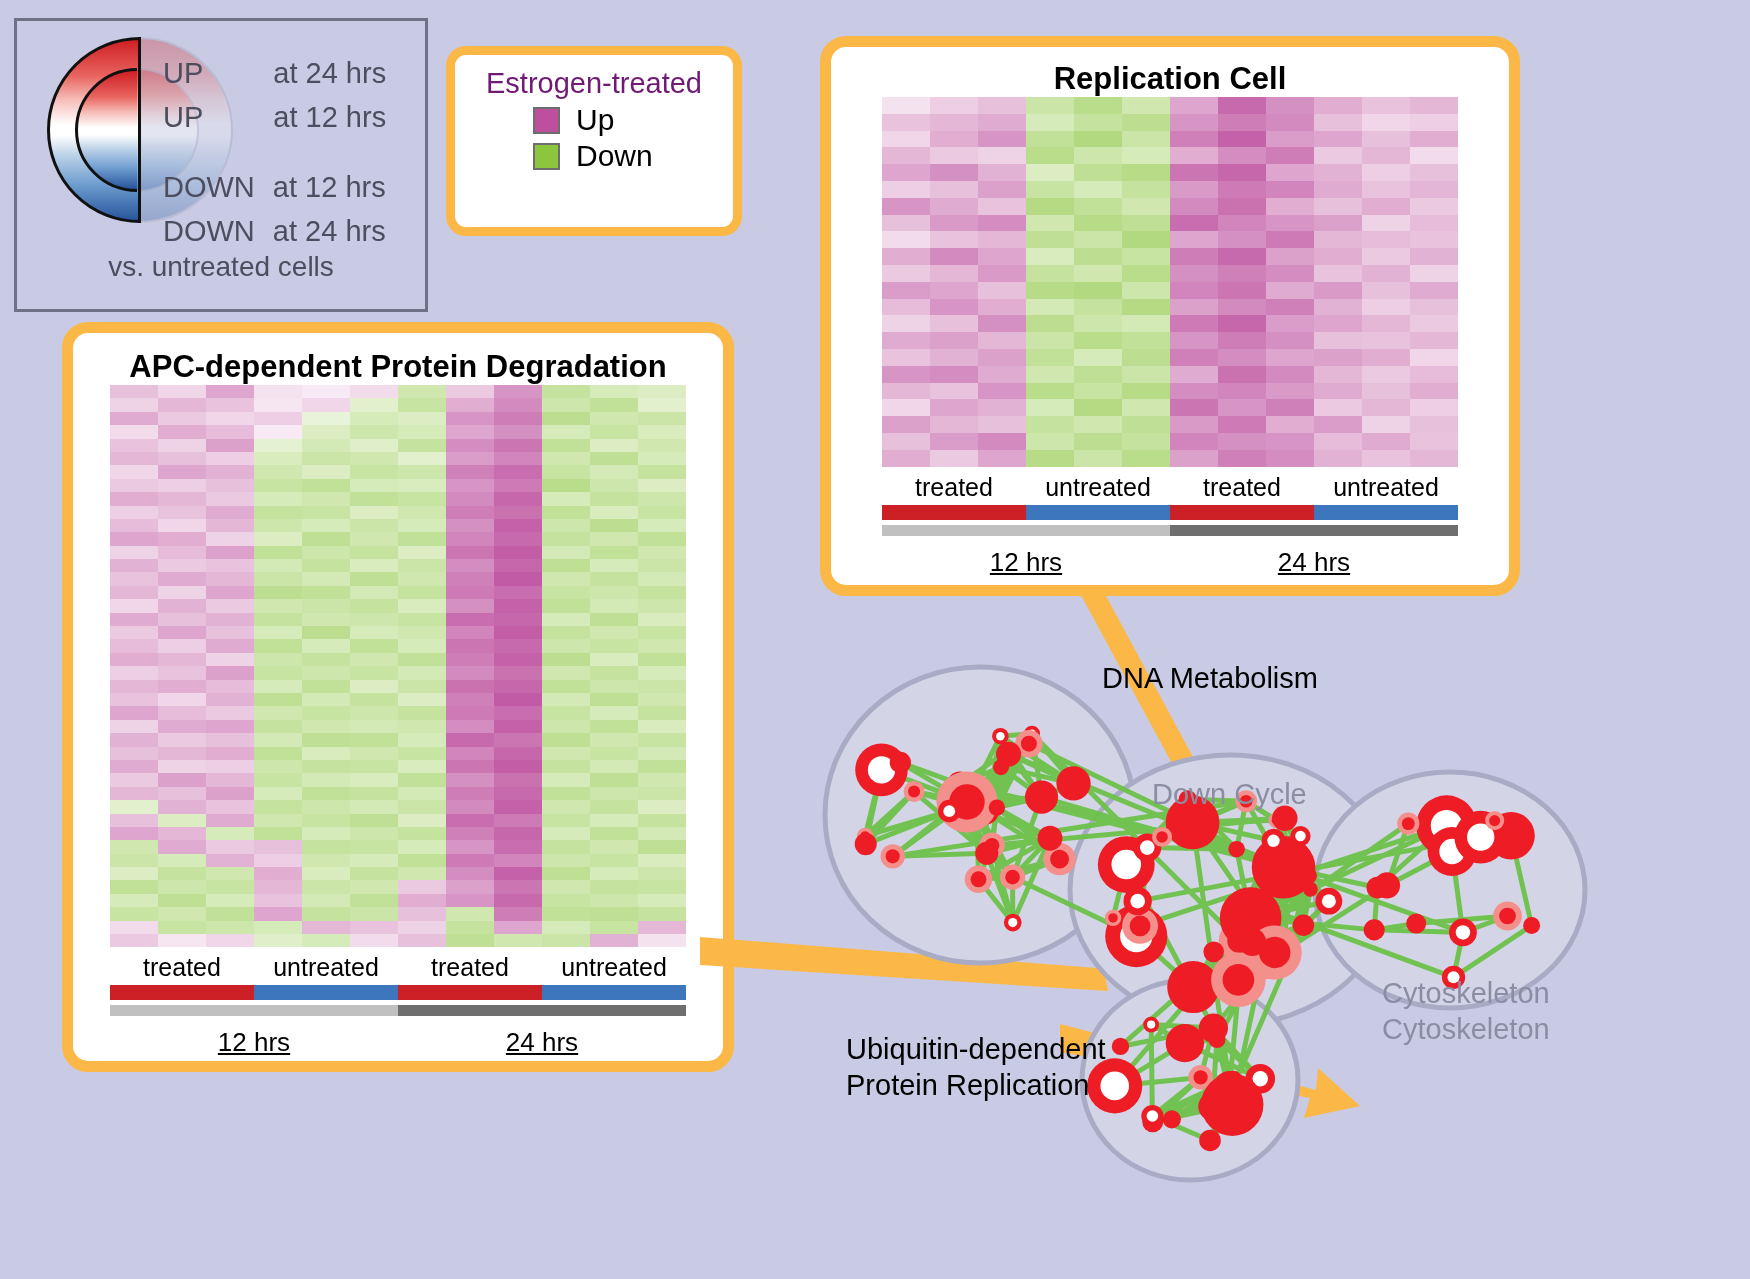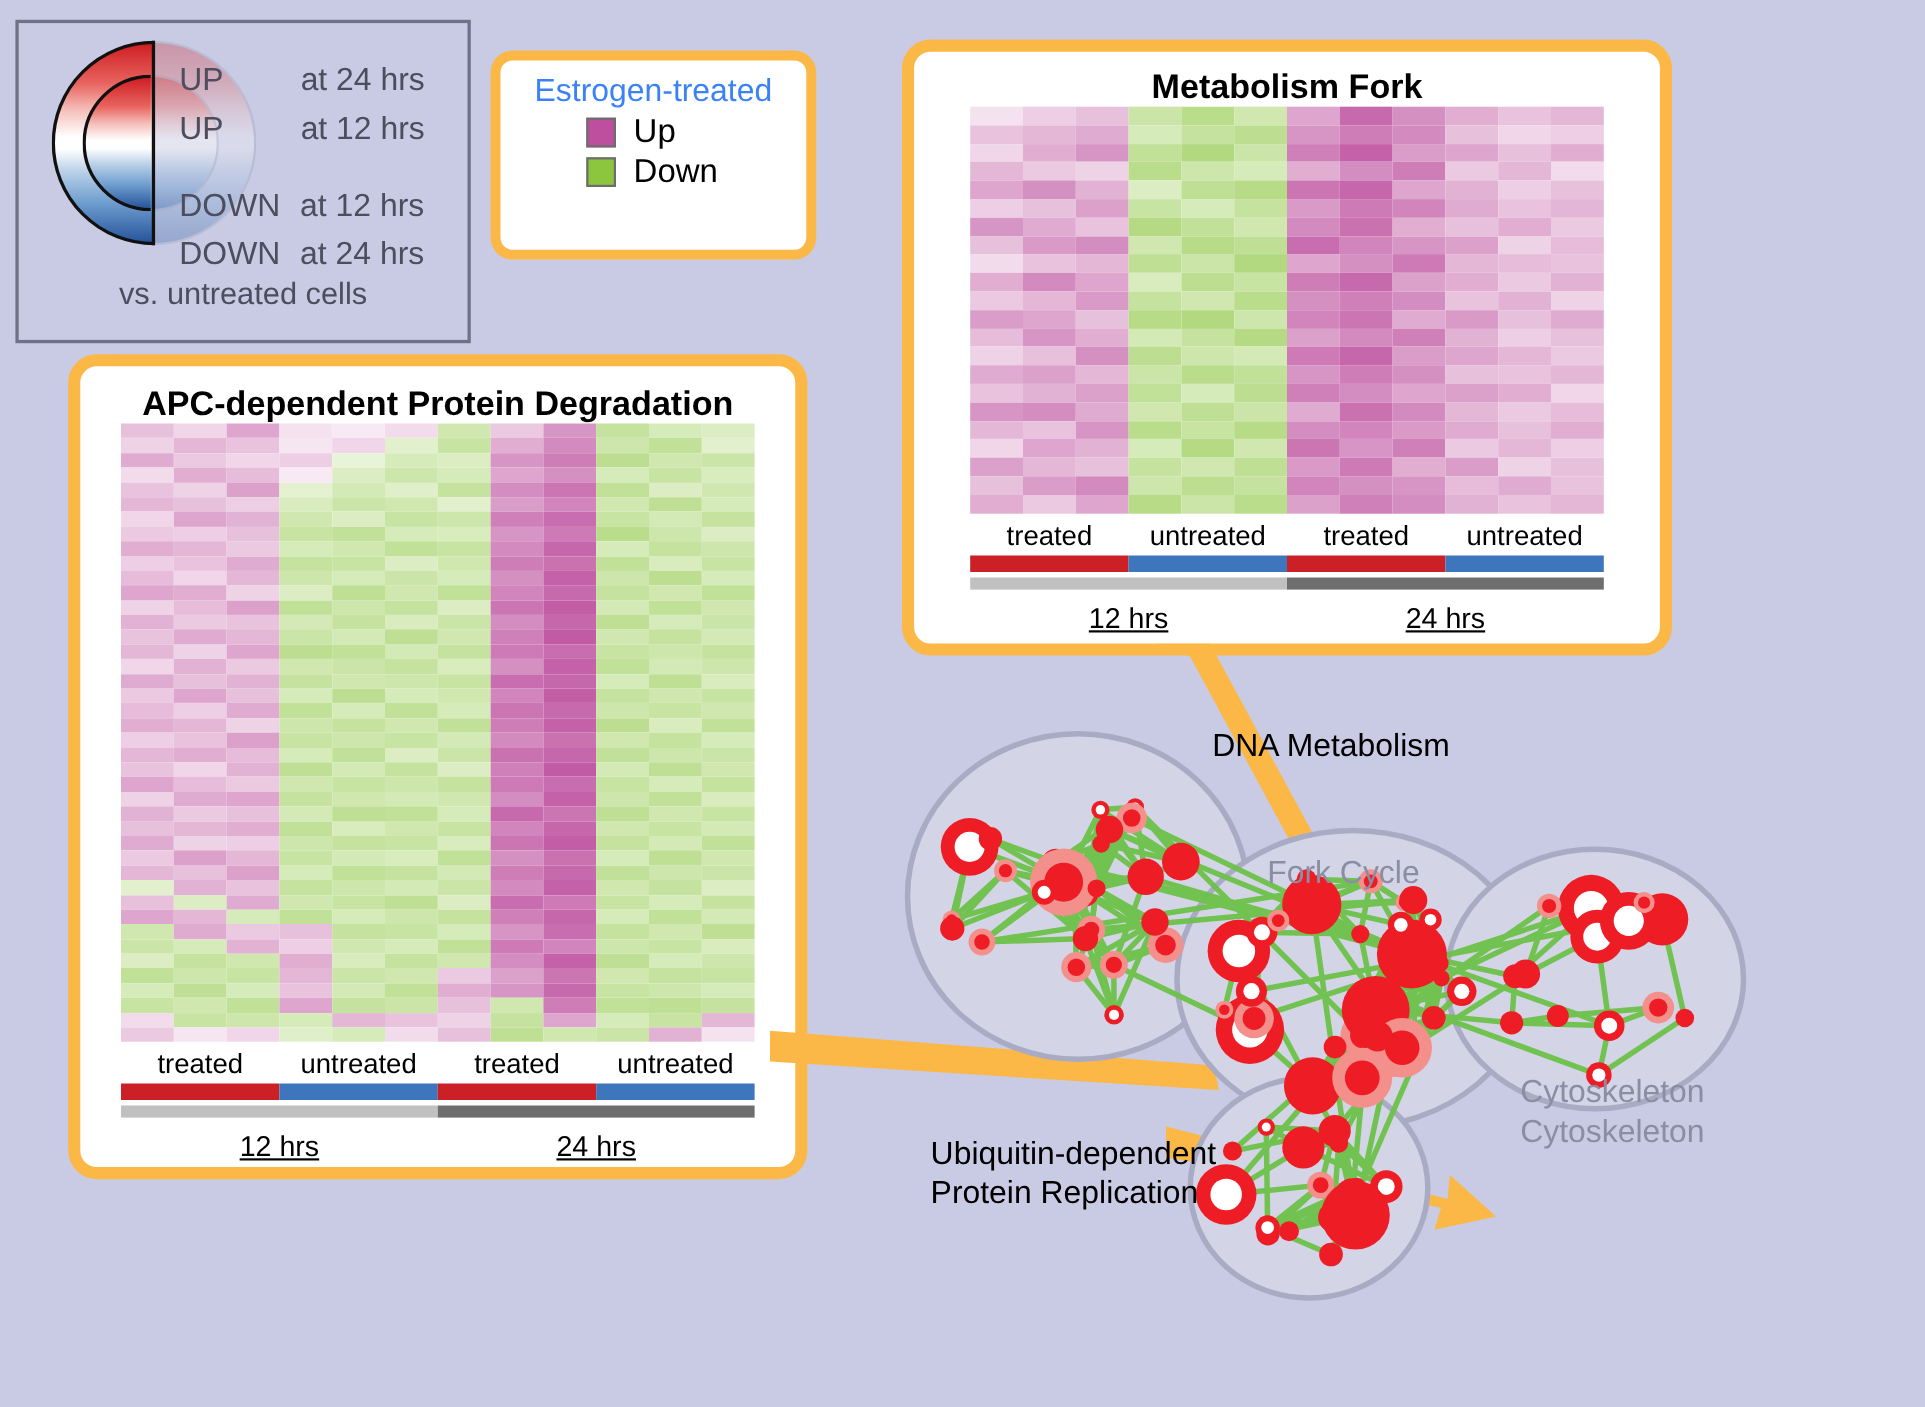--- a/index.html
+++ b/index.html
@@ -55,21 +55,21 @@
     position:absolute;left:0;right:0;top:228px;text-align:center;
     color:#4c4d5e;font-size:28px;line-height:1.28;
   }
 
   
   #updown-legend{
     position:absolute;left:446px;top:46px;width:296px;height:190px;
     background:#ffffff;border:9px solid #fcb846;border-radius:20px;box-sizing:border-box;
   }
   .ud-title{
-    text-align:center;font-size:29px;color:#3b82f6;line-height:1.22;margin-top:11px;
+    text-align:center;font-size:29px;color:#701a75;line-height:1.22;margin-top:11px;
   }
   .ud-row{display:flex;align-items:center;gap:16px;margin:2px 0 0 78px;}
   .ud-sw{width:27px;height:27px;border:2px solid #6d6d6d;box-sizing:border-box;}
   .ud-txt{font-size:30px;color:#000;}
 
   
   .panel{
     position:absolute;background:#ffffff;border:11px solid #fcb846;
     border-radius:26px;box-sizing:border-box;
   }
@@ -146,21 +146,21 @@
       <span class="ud-sw" id="sw-up" style="background: rgb(189, 79, 158);"></span>
       <span class="ud-txt">Up</span>
     </div>
     <div class="ud-row">
       <span class="ud-sw" id="sw-down" style="background: rgb(140, 198, 63);"></span>
       <span class="ud-txt">Down</span>
     </div>
   </div>
 
   <div class="panel" id="panel-replication-fork">
-    <div class="panel-title">Metabolism Fork</div>
+    <div class="panel-title">Replication Cell</div>
     <div class="heat" id="heat-rf" style="width: 576px; grid-template-columns: repeat(12, 1fr); grid-auto-rows: 16.8px;">
         <div style="background: rgb(244, 226, 239);"></div>
         <div style="background: rgb(237, 206, 228);"></div>
         <div style="background: rgb(231, 192, 220);"></div>
         <div style="background: rgb(202, 229, 167);"></div>
         <div style="background: rgb(186, 221, 139);"></div>
         <div style="background: rgb(208, 232, 176);"></div>
         <div style="background: rgb(222, 166, 206);"></div>
         <div style="background: rgb(199, 106, 173);"></div>
         <div style="background: rgb(213, 144, 194);"></div>
@@ -1559,21 +1559,21 @@
             <circle cx="362.4144608032691" cy="516.0105058167652" r="11.126049997343706" fill="#ee1c25"></circle>
             <circle cx="362.4144608032691" cy="516.0105058167652" r="5.785545998618727" fill="#ffffff"></circle>
           </g>
           <g>
             <circle cx="422.1407620203663" cy="506.5623638443088" r="13.923338625078713" fill="#ee1c25"></circle>
           </g>
         </g>
     </svg>
 
     <div class="cluster-label" id="label-dna-metabolism">DNA Metabolism</div>
-    <div class="cluster-label" id="label-cell-cycle">Fork Cycle</div>
+    <div class="cluster-label" id="label-cell-cycle">Down Cycle</div>
     <div class="cluster-label" id="label-microtubule">
       <div>Cytoskeleton</div>
       <div>Cytoskeleton</div>
     </div>
     <div class="cluster-label" id="label-ubiquitin">
       <div>Ubiquitin-dependent</div>
       <div>Protein Replication</div>
     </div>
   </div>
 

